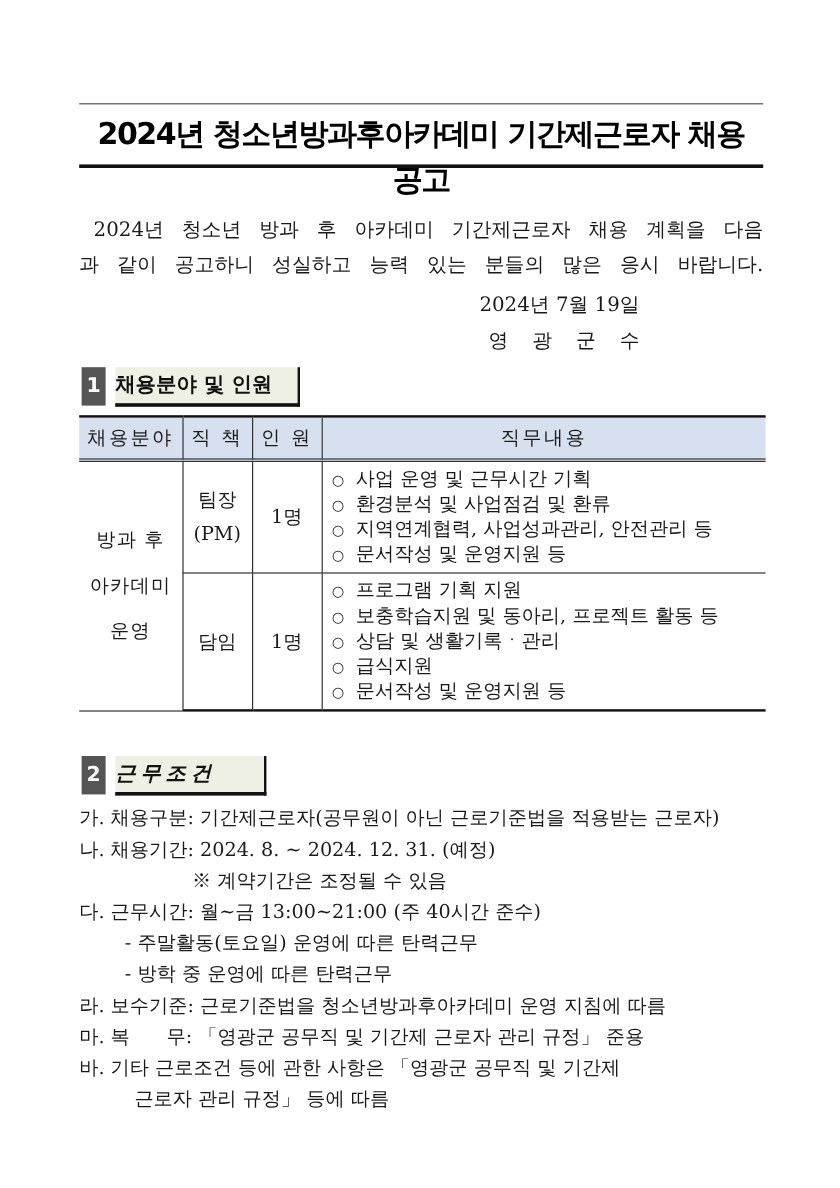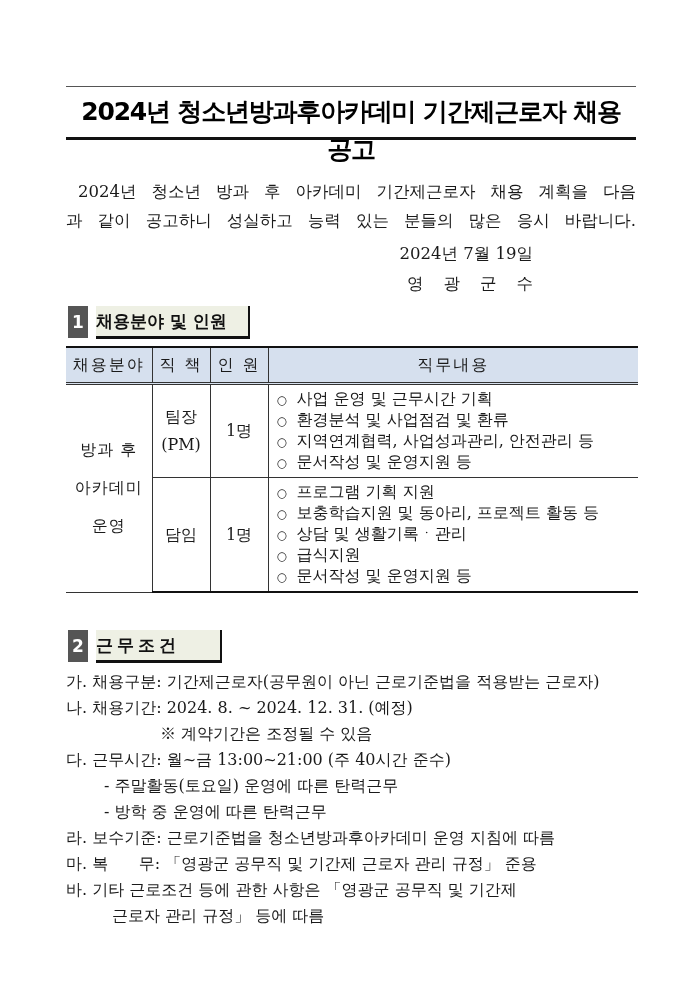--- a/index.html
+++ b/index.html
@@ -25,21 +25,21 @@
     .sec-num { position: absolute; left: 0; top: 0; width: 20px; height: 32px; background: #555555;
                color: #fff; font-family: "DejaVu Sans", "Liberation Sans", sans-serif; font-weight: bold;
                font-size: 17px; text-align: center; line-height: 32px; }
     .sec-label { position: absolute; left: 28px; top: 0; height: 30px; background: #eef0e4;
                  border-right: 2px solid #111; border-bottom: 3px solid #111;
                  font-family: "DejaVu Sans", "Liberation Sans", sans-serif; font-weight: bold;
                  font-size: 17px; line-height: 30px; padding-left: 0; color: #111; }
     .sec1 { top: 306px; }
     .sec1 .sec-label { width: 152px; }
     .sec2 { top: 630px; }
-    .sec2 .sec-label { width: 124px; letter-spacing: 4px; }
+    .sec2 .sec-label { width: 124px; letter-spacing: 4px; font-style: italic; }
 
     table.jobs { position: absolute; left: 66px; top: 346px; width: 572px; border-collapse: collapse;
                  font-size: 16px; }
     table.jobs th, table.jobs td { border: 1px solid #333; padding: 0; }
     table.jobs tr:first-child th { border-top: 2px solid #111; }
     table.jobs th { background: #d6e0ee; height: 34px; font-weight: normal; letter-spacing: 2px; }
     table.jobs thead tr { border-bottom: 3px double #333; }
     table.jobs td { text-align: center; vertical-align: middle; line-height: 26px; }
     table.jobs tr.last td { border-bottom: 2px solid #111; }
     table.jobs th:first-child, table.jobs td.field { border-left: none; }

